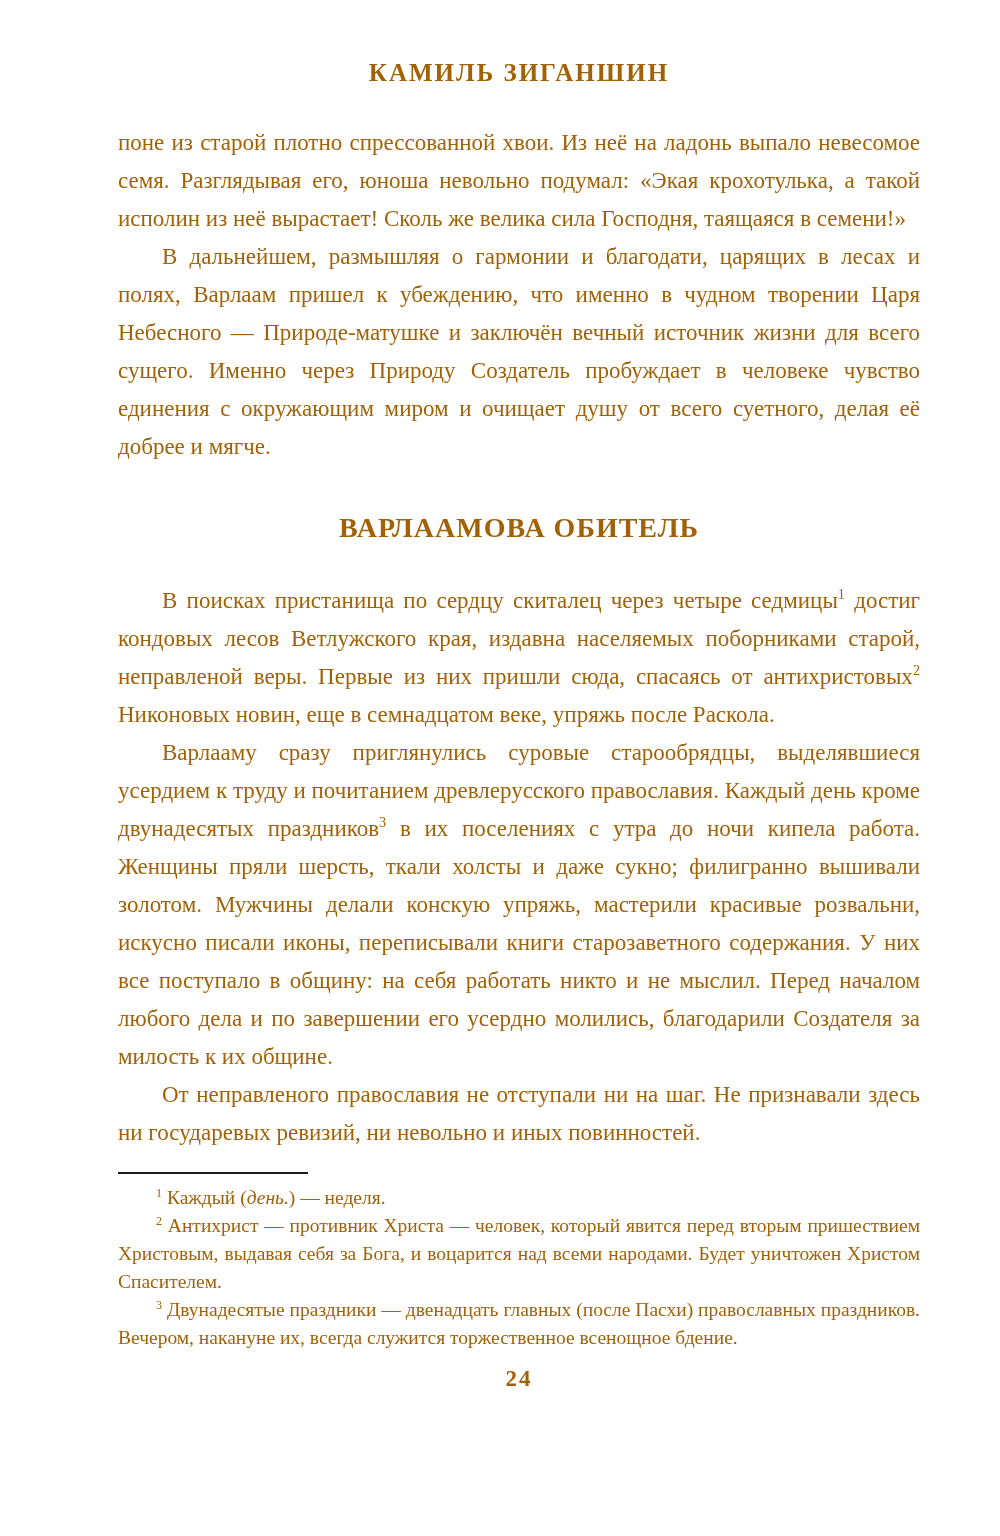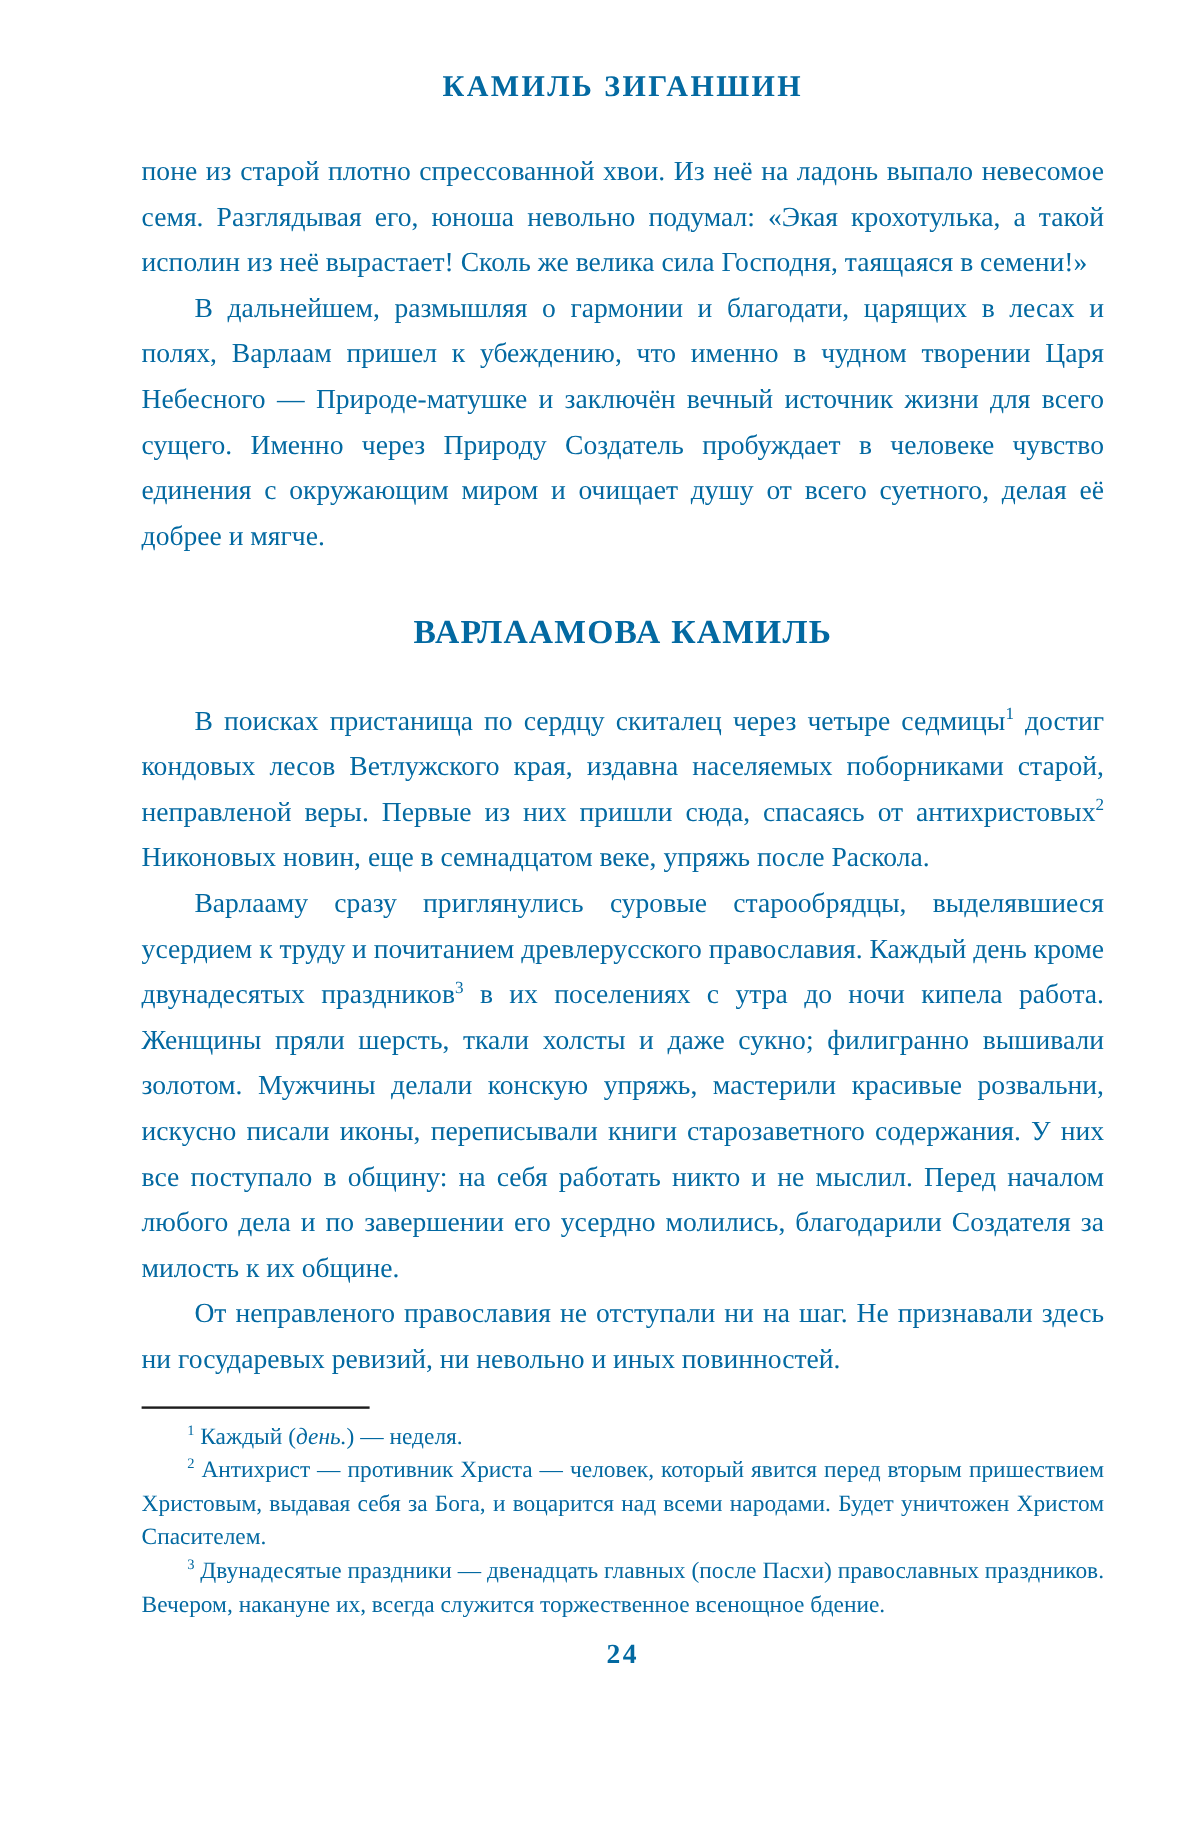--- a/index.html
+++ b/index.html
@@ -7,21 +7,21 @@
   html, body {
     background: #e8e8e8;
   }
 
   .page {
     position: relative;
     width: 1000px;
     height: 1536px;
     margin: 0 auto;
     background: #ffffff;
-    color: #0369a1;
+    color: #a16207;
     font-family: "Liberation Serif", "DejaVu Serif", serif;
     overflow: hidden;
   }
 
   .content {
     position: absolute;
     left: 118px;
     right: 80px;
     top: 58px;
   }
@@ -91,21 +91,21 @@
 <div class="page">
   <div class="content">
 
     <div class="running-header">КАМИЛЬ ЗИГАНШИН</div>
 
     <div class="body-text">
         <p class="para"><span>поне из старой плотно спрессованной хвои. Из неё на ладонь выпало невесомое семя. Разглядывая его, юноша невольно подумал: «Экая крохотулька, а такой исполин из неё вырастает! Сколь же велика сила Господня, таящаяся в семени!»</span></p>
         <p class="para indent"><span>В дальнейшем, размышляя о гармонии и благодати, царящих в лесах и полях, Варлаам пришел к убеждению, что именно в чудном творении Царя Небесного — Природе-матушке и заключён вечный источник жизни для всего сущего. Именно через Природу Создатель пробуждает в человеке чувство единения с окружающим миром и очищает душу от всего суетного, делая её добрее и мягче.</span></p>
       </div>
 
-    <div class="section-title">ВАРЛААМОВА КАМИЛЬ</div>
+    <div class="section-title">ВАРЛААМОВА ОБИТЕЛЬ</div>
 
     <div class="body-text" style="margin-top:0;">
         <p class="para indent"><span>В поисках пристанища по сердцу скиталец через четыре седмицы</span><sup>1</sup><span> достиг кондовых лесов Ветлужского края, издавна населяемых поборниками старой, неправленой веры. Первые из них пришли сюда, спасаясь от антихристовых</span><sup>2</sup><span> Никоновых новин, еще в семнадцатом веке, упряжь после Раскола.</span></p>
         <p class="para indent"><span>Варлааму сразу приглянулись суровые старообрядцы, выделявшиеся усердием к труду и почитанием древлерусского православия. Каждый день кроме двунадесятых праздников</span><sup>3</sup><span> в их поселениях с утра до ночи кипела работа. Женщины пряли шерсть, ткали холсты и даже сукно; филигранно вышивали золотом. Мужчины делали конскую упряжь, мастерили красивые розвальни, искусно писали иконы, переписывали книги старозаветного содержания. У них все поступало в общину: на себя работать никто и не мыслил. Перед началом любого дела и по завершении его усердно молились, благодарили Создателя за милость к их общине.</span></p>
         <p class="para indent"><span>От неправленого православия не отступали ни на шаг. Не признавали здесь ни государевых ревизий, ни невольно и иных повинностей.</span></p>
       </div>
 
     <hr class="footnote-rule">
 
     <div class="footnotes">

